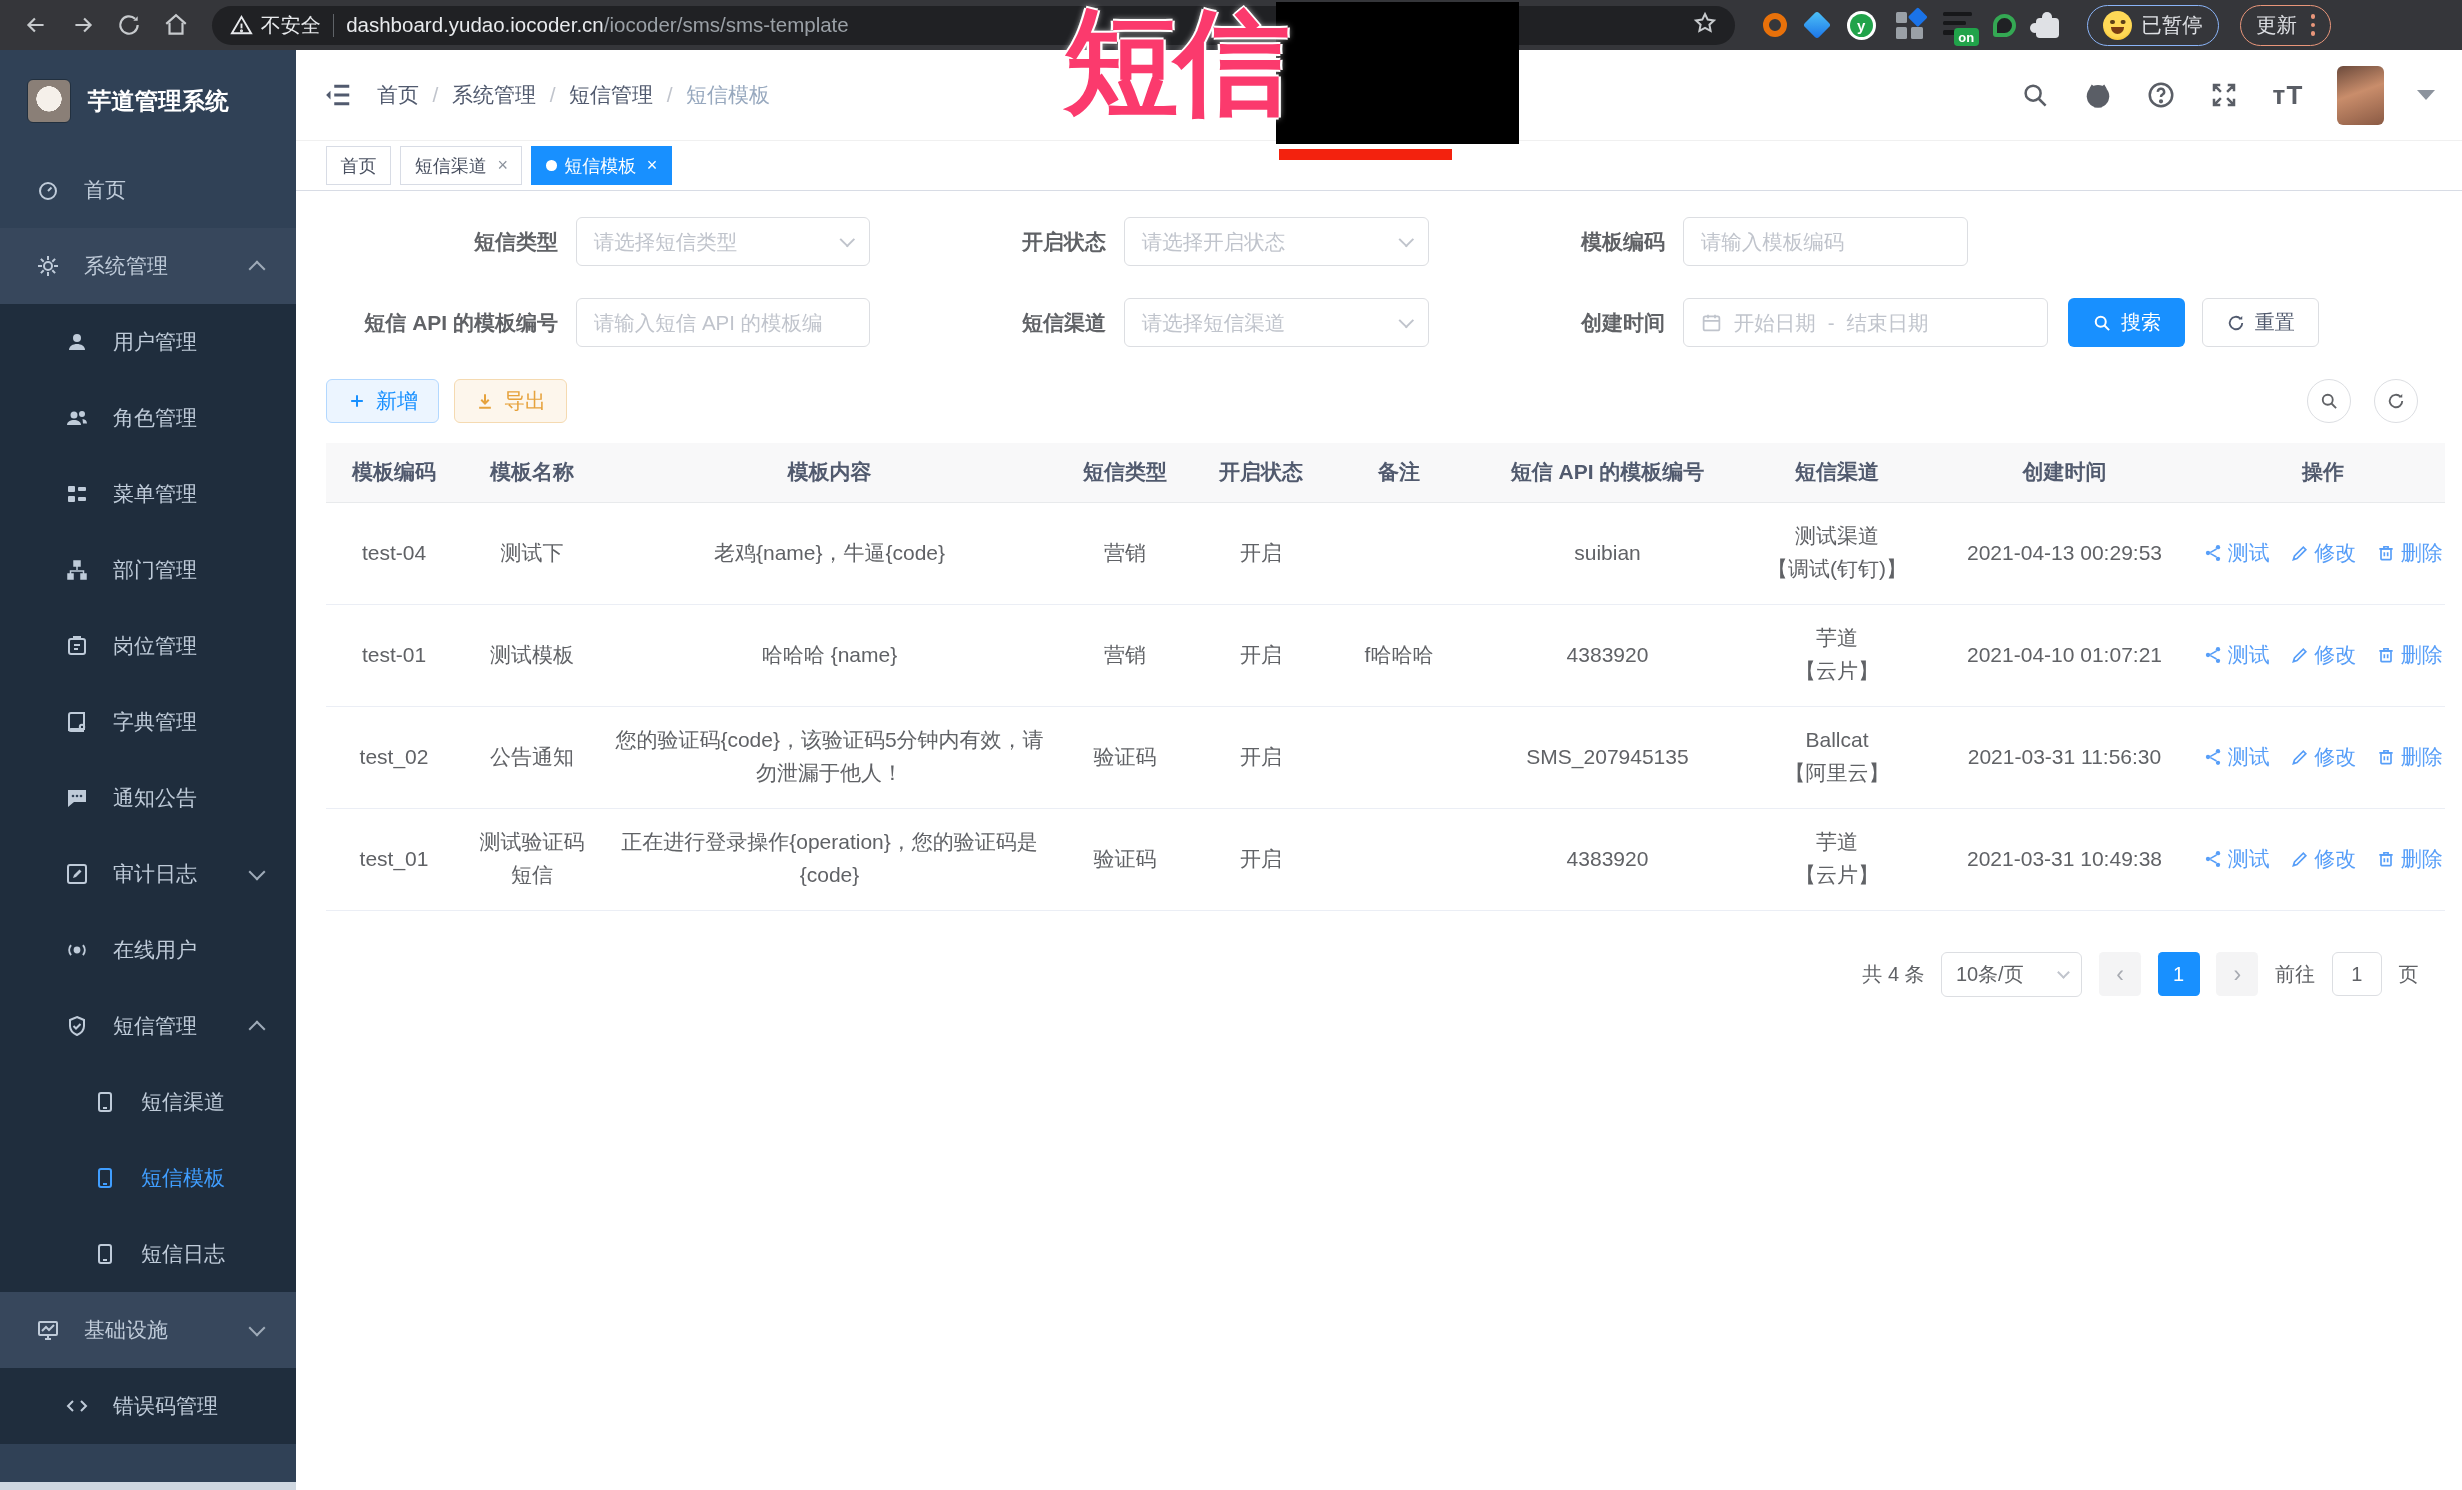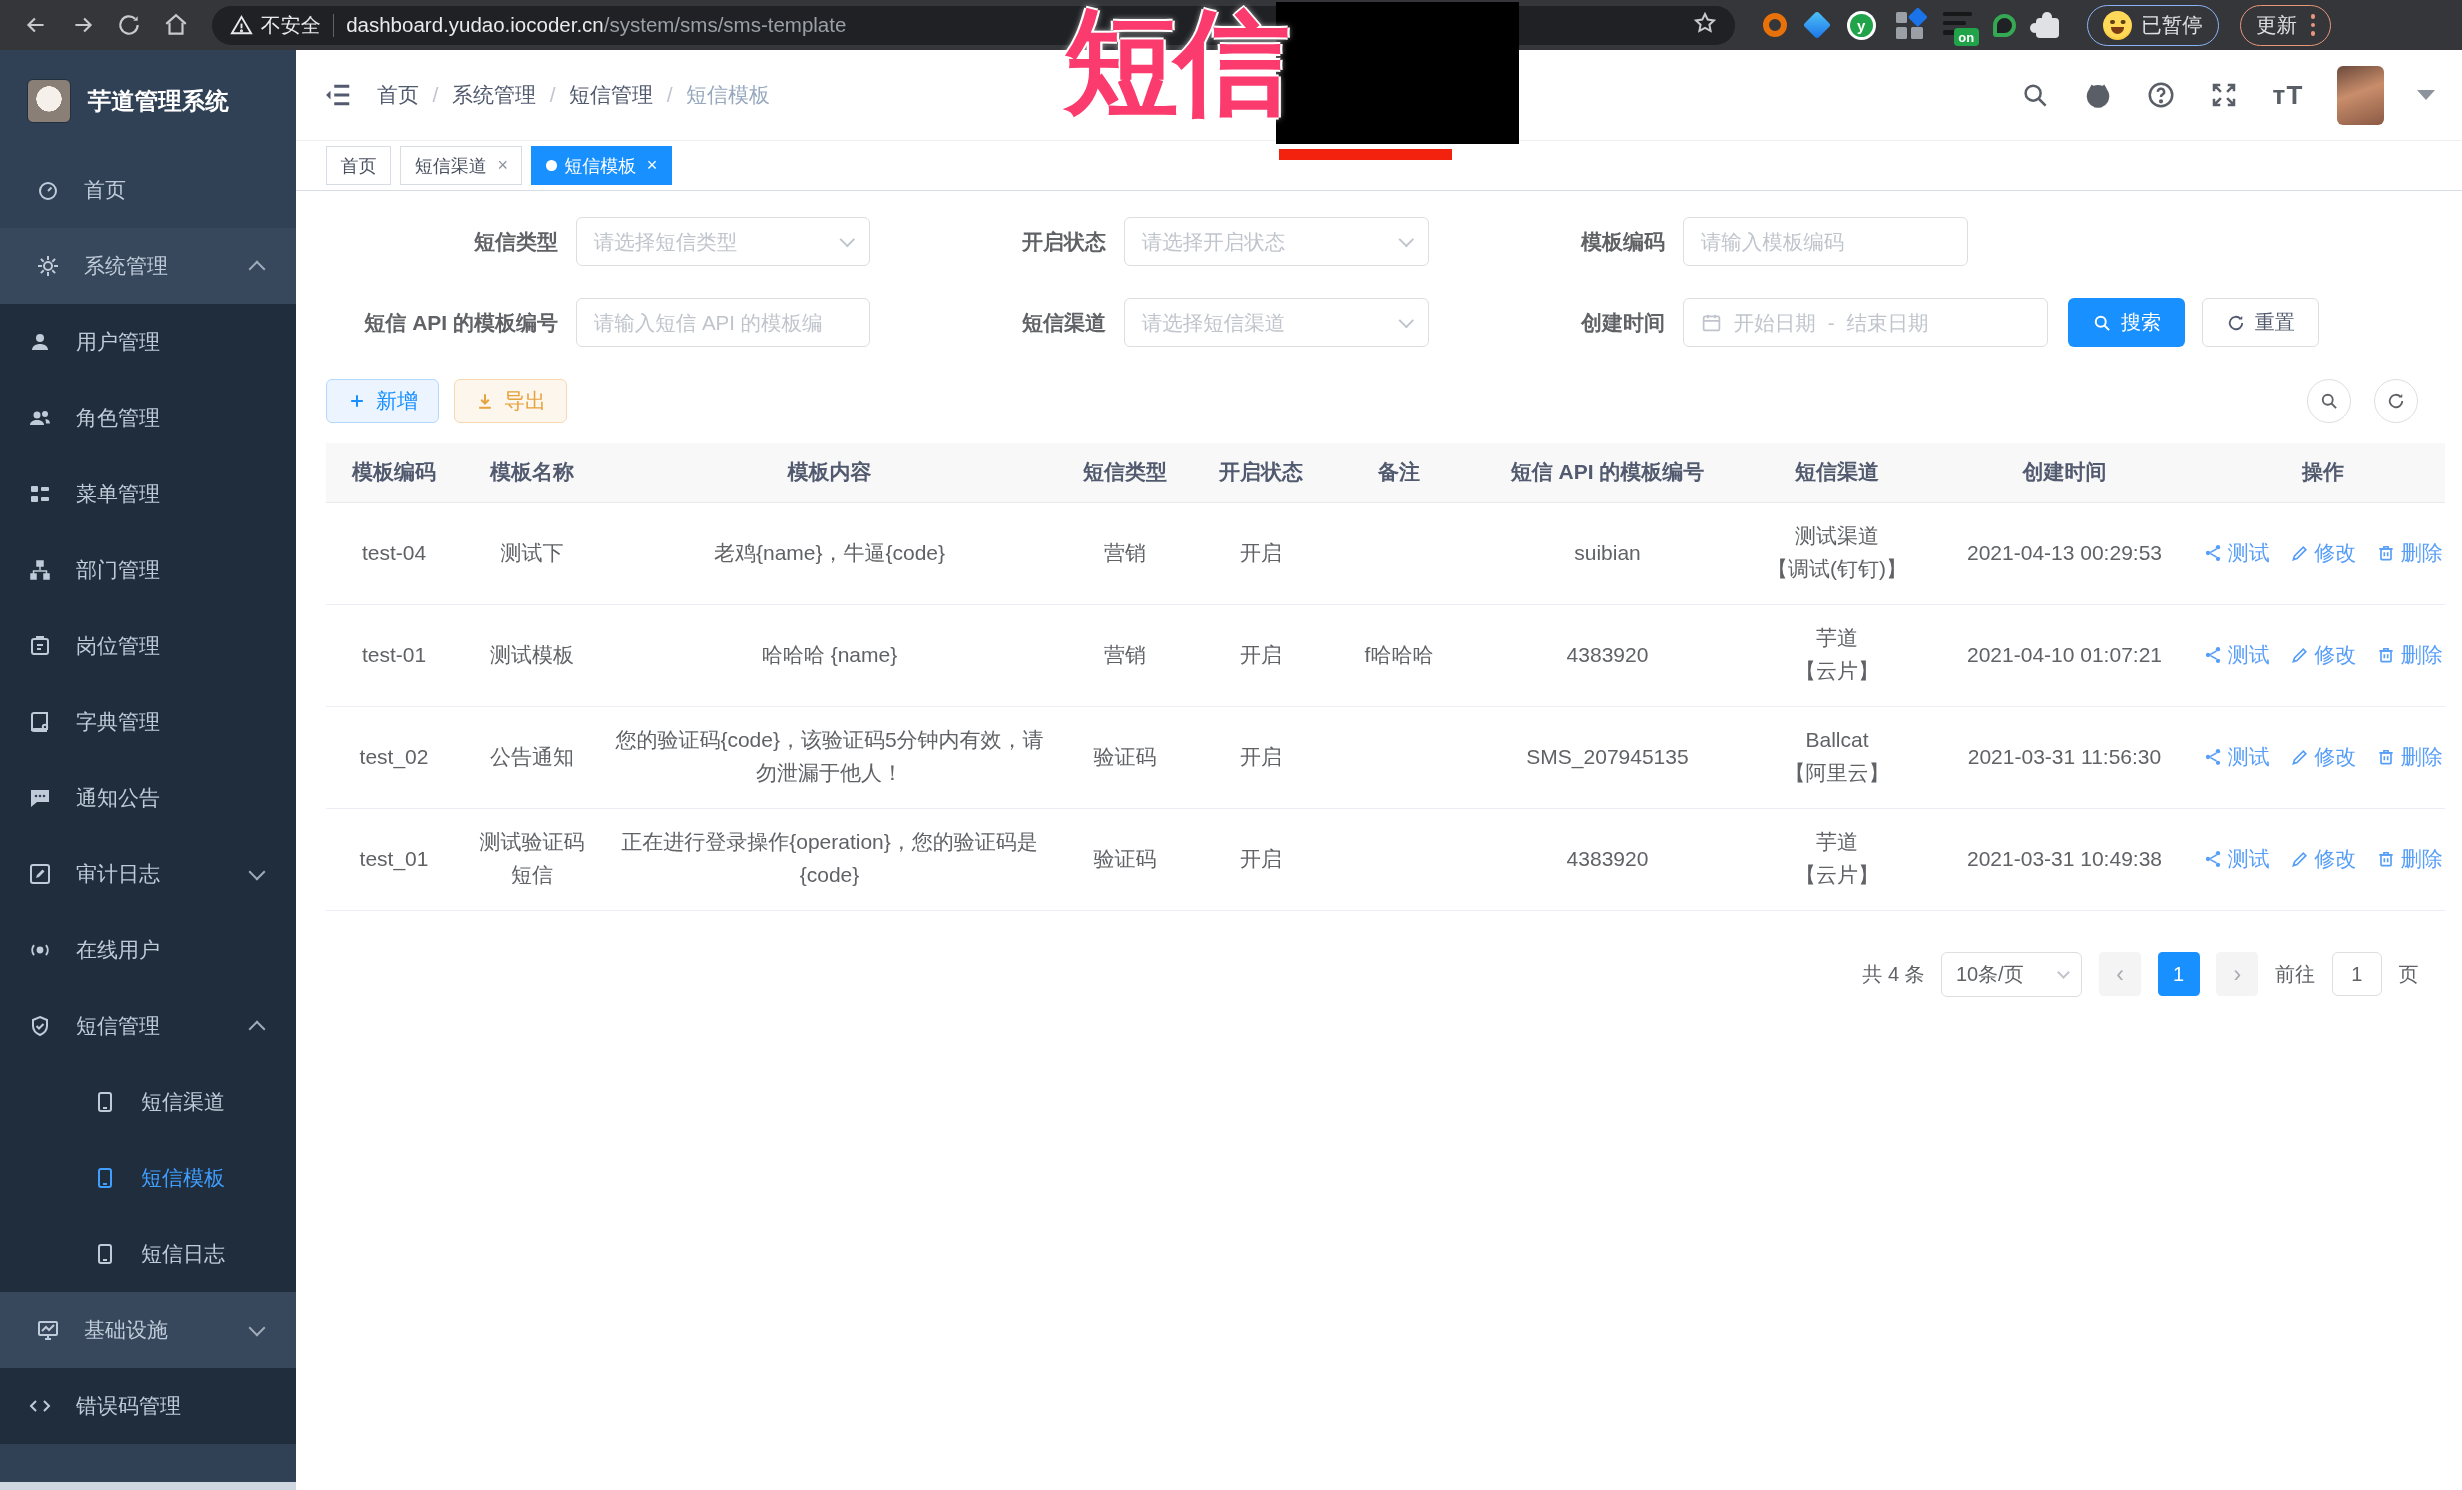--- a/index.html
+++ b/index.html
@@ -50,21 +50,21 @@
   .sidebar { width:296px; background:#304156; flex:none; display:flex; flex-direction:column; position:relative; }
   .logo-row { height:102px; display:flex; align-items:center; gap:16.7px; padding:0 27px; }
   .logo-img { width:44px; height:44px; border-radius:6px; background:
       radial-gradient(circle at 50% 45%, #f5f0ea 0 40%, #8a7f77 41% 100%); border:0.8px solid #22303f; }
   .logo-title { color:#fff; font-size:23.5px; font-weight:bold; white-space:nowrap; }
   .menu { flex:1; display:flex; flex-direction:column; }
   .mi { height:76px; display:flex; align-items:center; color:#bfcbd9; font-size:21px; position:relative; cursor:pointer; flex:none; }
   .mi .ic { width:26px; display:flex; justify-content:center; margin-right:23px; }
   .mi .ic svg { width:24px; height:24px; }
   .mi.l1 { padding-left:35px; }
-  .mi.l2 { padding-left:27px; background:#1f2d3d; }
+  .mi.l2 { padding-left:64px; background:#1f2d3d; }
   .mi.l3 { padding-left:92px; background:#1f2d3d; }
   .mi.hdr { background:#37475c; }
   .mi.active { color:#409eff; }
   .mi .caret { position:absolute; right:33px; width:12px; height:12px; border-right:2.3px solid #9fabb9; border-bottom:2.3px solid #9fabb9; }
   .caret.up { transform:rotate(-135deg); margin-top:6px; }
   .caret.down { transform:rotate(45deg); margin-top:-4.5px; }
   .side-bottom { flex:1; background:#304156; }
   .side-strip { height:7.6px; background:#cfd7e0; }
 
   .main { flex:1; display:flex; flex-direction:column; background:#fff; min-width:0; }
@@ -176,21 +176,21 @@
     <div class="omnibox">
       <span class="omni-warn">
         <svg viewBox="0 0 24 24" fill="none" stroke="currentColor" stroke-width="2">
             <path d="M12 3L22 20H2z"></path>
             <path d="M12 10v5"></path>
             <circle cx="12" cy="17.6" r="0.6" fill="currentColor"></circle>
           </svg>
         <span>不安全</span>
       </span>
       <span class="omni-div"></span>
-      <span class="omni-url"><span class="domain">dashboard.yudao.iocoder.cn</span><span class="path">/system/sms/sms-template</span></span>
+      <span class="omni-url"><span class="domain">dashboard.yudao.iocoder.cn</span><span class="path">/iocoder/sms/sms-template</span></span>
       <span class="omni-star"><svg viewBox="0 0 24 24" fill="none" stroke="currentColor" stroke-width="2">
             <path d="M12 3l2.7 5.6 6.3.8-4.6 4.3 1.2 6.1L12 16.9 6.4 19.8l1.2-6.1L3 9.4l6.3-.8z"></path>
           </svg></span>
     </div>
 
     <div class="ext">
       <span class="ring"></span>
       <span class="kite"></span>
       <span class="ycir">
           <i>y</i>

